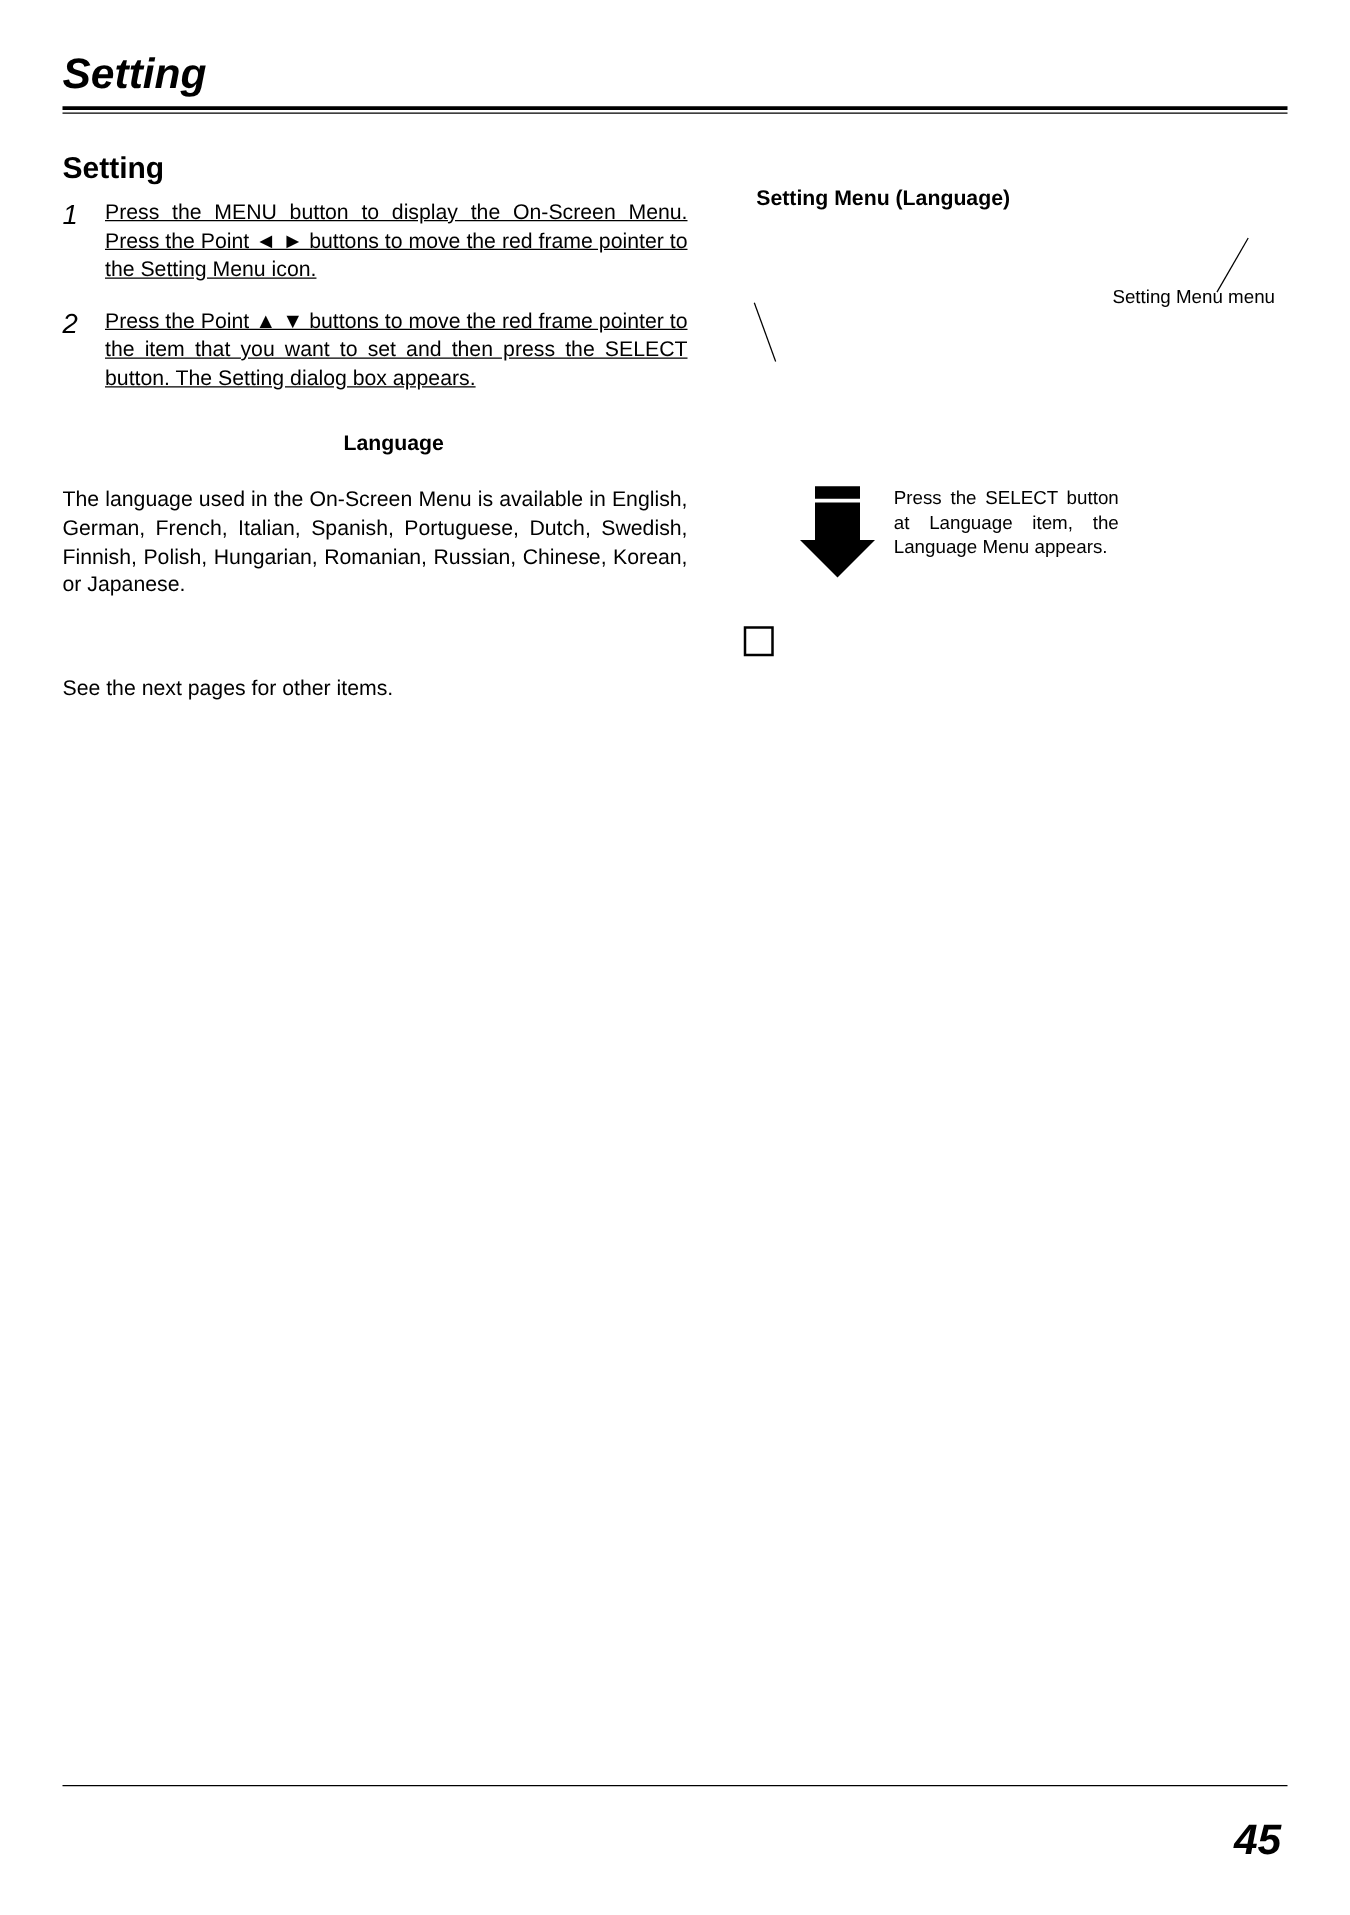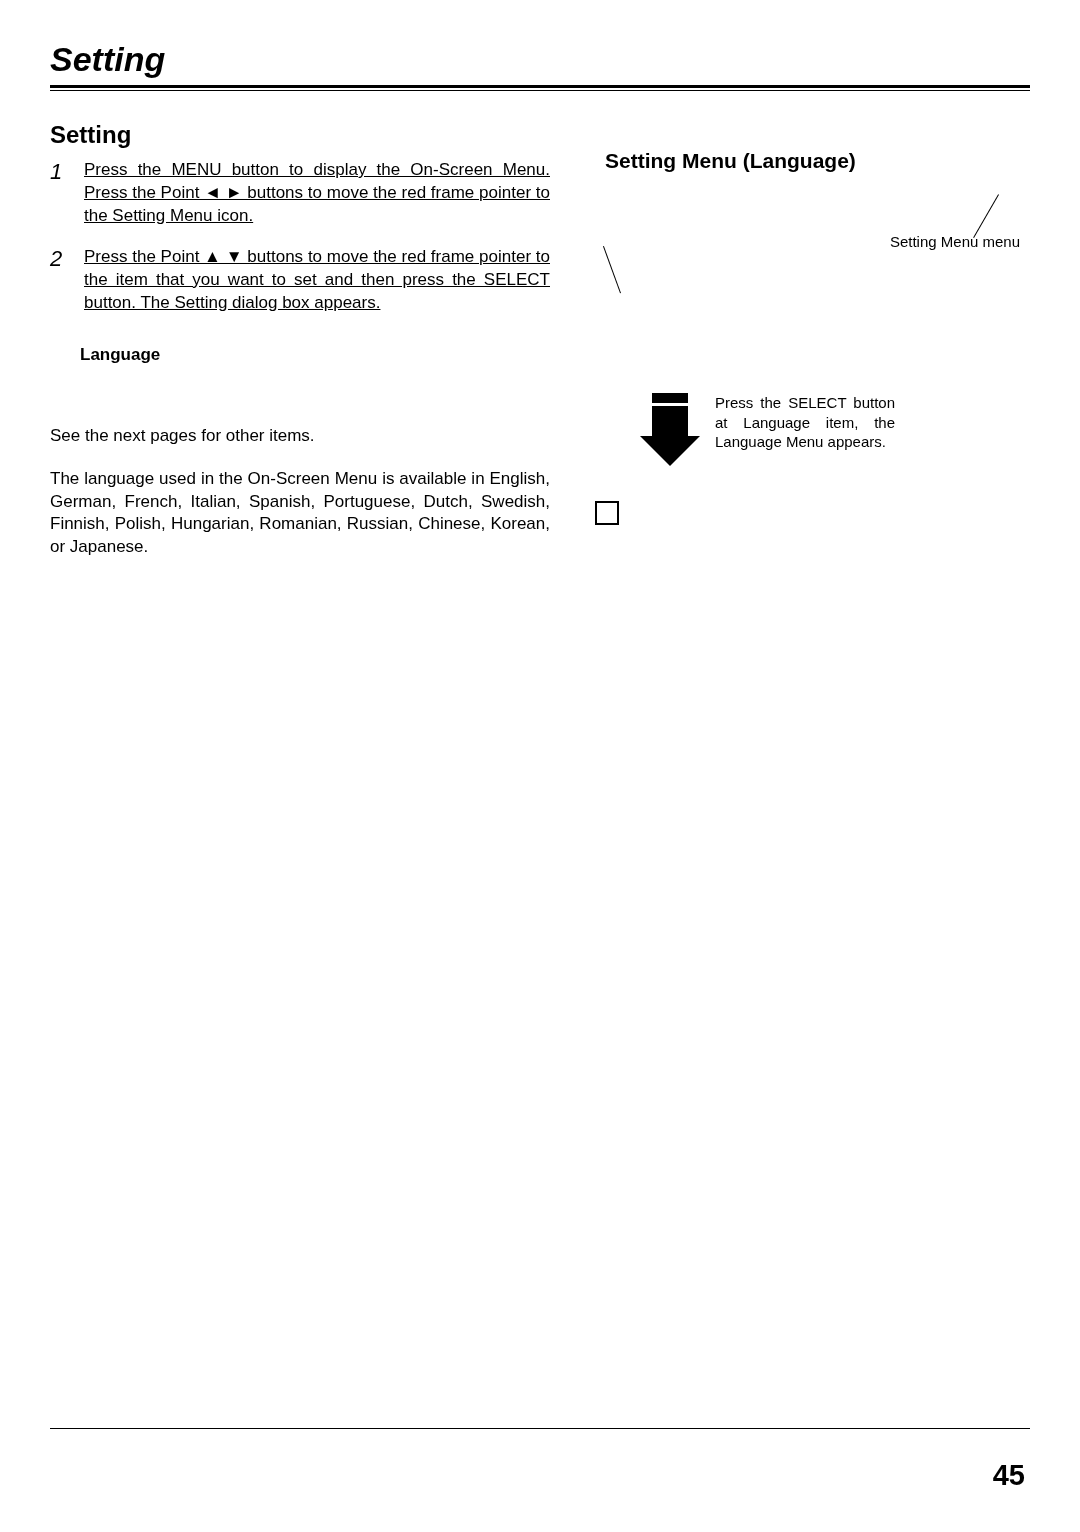--- a/index.html
+++ b/index.html
@@ -78,29 +78,30 @@
     text-align: justify;
     flex: 1;
     text-decoration: underline;
   }
   .subheading {
     font-size: 17px;
     font-weight: bold;
     margin-left: 30px;
     margin-top: 30px;
     margin-bottom: 24px;
+    text-align: center;
   }
   .body-text {
     font-size: 17px;
     line-height: 1.35;
     text-align: justify;
     margin: 0 0 20px 0;
   }
   .right-heading {
-    font-size: 21px;
+    font-size: 17px;
     font-weight: bold;
     margin-top: 28px;
     margin-bottom: 10px;
     margin-left: 25px;
   }
   .diagram-area {
     position: relative;
     height: 300px;
   }
   .callout-1 {
@@ -190,22 +191,23 @@
     left: 50px;
     right: 50px;
     bottom: 95px;
     border: none;
     border-top: 1px solid #000;
   }
   .page-number {
     position: absolute;
     right: 55px;
     bottom: 40px;
-    font-size: 29px;
-    font-weight: bold;
+    font-size: 34px;
+    font-weight: bold;
+    font-style: italic;
   }
 </style>
 </head>
 <body>
 
 <div class="page">
   <h1 class="page-title">Setting</h1>
   <hr class="title-rule-thick">
   <hr class="title-rule-thin">
 
@@ -216,23 +218,23 @@
       <div class="step">
         <div class="step-num">1</div>
         <div class="step-text">Press the MENU button to display the On-Screen Menu.  Press the Point ◄ ► buttons to move the red frame pointer to the Setting Menu icon.</div>
       </div>
       <div class="step">
         <div class="step-num">2</div>
         <div class="step-text">Press the Point ▲ ▼ buttons to move the red frame pointer to the item that you want to set and then press the SELECT button. The Setting dialog box appears.</div>
       </div>
 
       <div class="subheading">Language</div>
+      <p class="body-text">The language used in the On-Screen Menu is available in English, German, French, Italian, Spanish, Portuguese, Dutch, Swedish, Finnish, Polish, Hungarian, Romanian, Russian, Chinese, Korean, or Japanese.</p>
+
       <p class="body-text" style="margin-top:60px;">See the next pages for other items.</p>
-
-      <p class="body-text">The language used in the On-Screen Menu is available in English, German, French, Italian, Spanish, Portuguese, Dutch, Swedish, Finnish, Polish, Hungarian, Romanian, Russian, Chinese, Korean, or Japanese.</p>
     </div>
 
     <div class="col-right">
       <div class="right-heading">Setting Menu (Language)</div>
 
       <div class="diagram-area">
         <div class="line-1"></div>
         <div class="callout-1">Setting Menu menu</div>
 
         <div class="line-2"></div>

